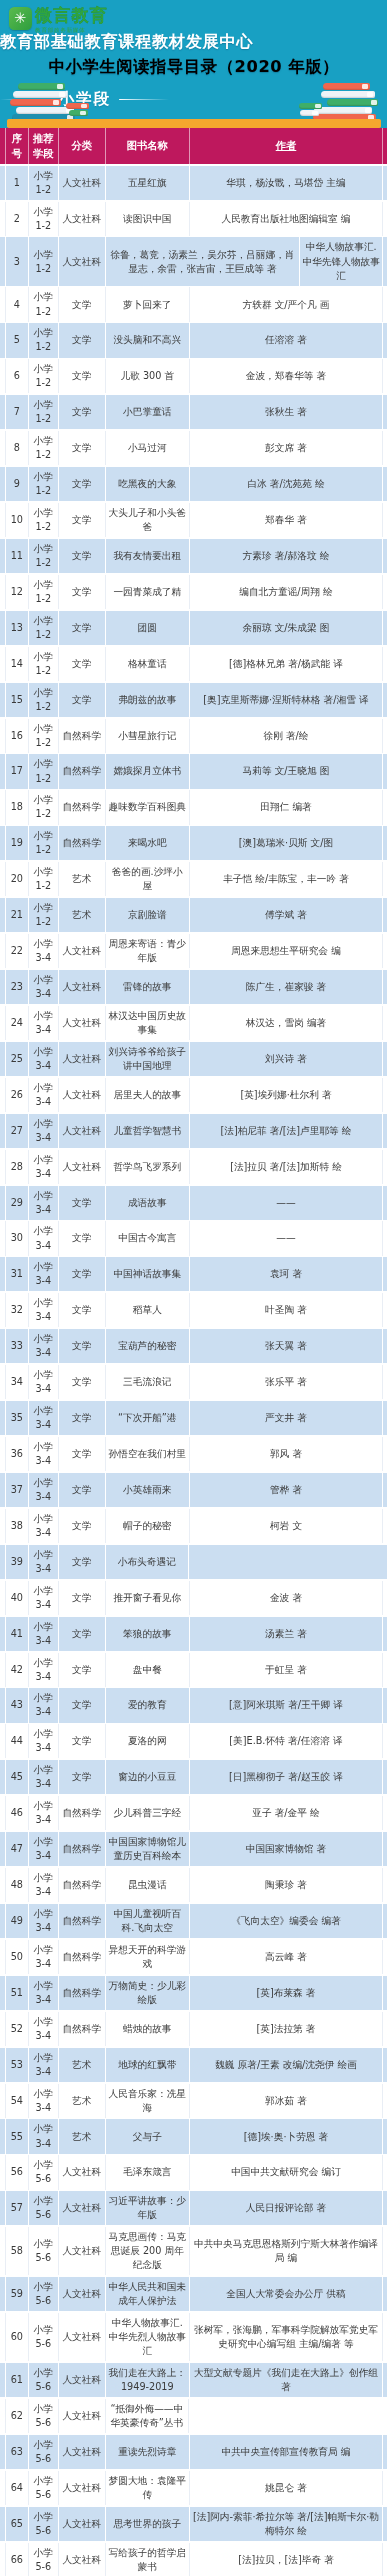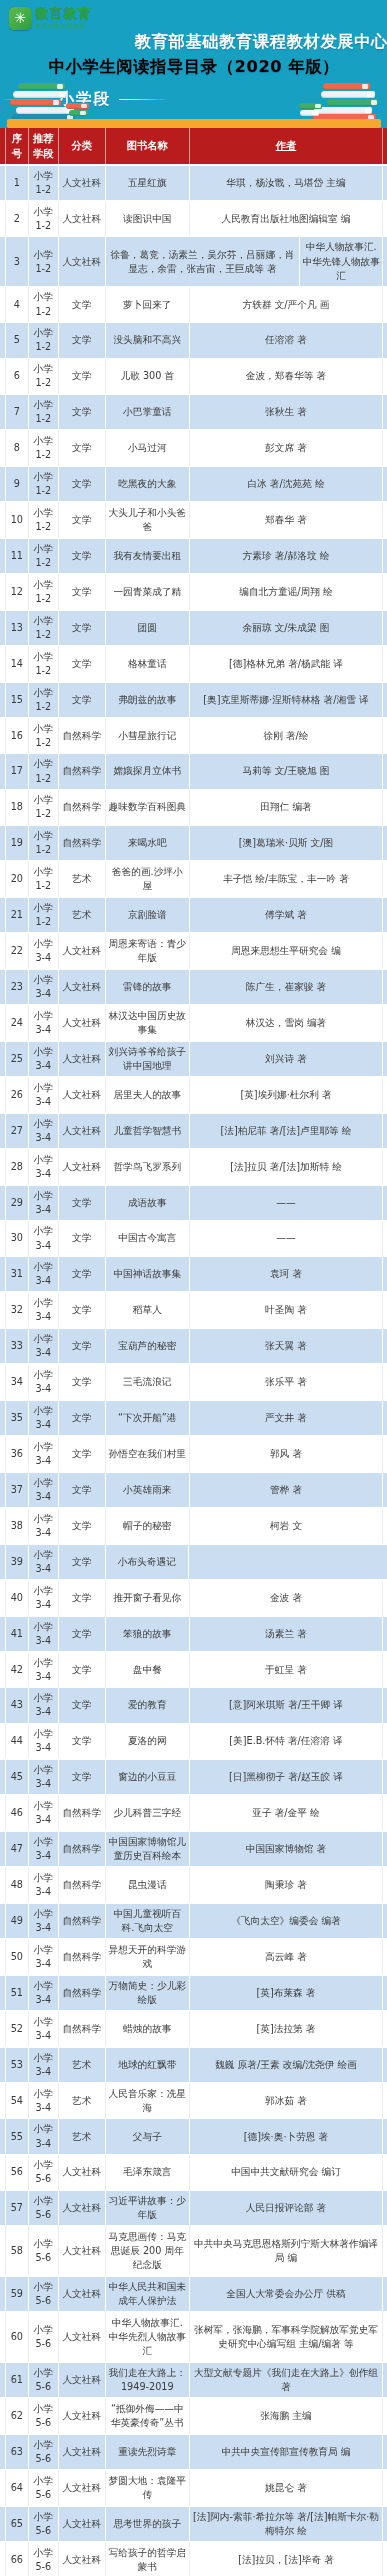--- a/index.html
+++ b/index.html
@@ -5,43 +5,43 @@
   html,body{margin:0;padding:0;background:#ffffff;}
   body{font-family:"DejaVu Sans","Liberation Sans",sans-serif;}
   .page{position:relative;width:388px;background:#ffffff;overflow:hidden;}
 
   
   .hero{position:relative;width:388px;height:128px;background:#18A0C3;}
   .logo{position:absolute;top:7.3px;left:8.5px;display:flex;align-items:flex-start;gap:3.6px;}
   .logo-icon{width:23px;height:23px;border-radius:5.4px;background:linear-gradient(135deg,#5bbb4e,#2e9e3e);
     color:#fff;font-size:14.5px;line-height:23px;text-align:center;box-shadow:0 0.6px 1.2px rgba(0,60,70,.3);}
   .logo-texts{display:flex;flex-direction:column;line-height:1.05;}
-  .logo-name{font-size:13px;font-weight:bold;color:#2fa440;text-shadow:0 0 0.6px #1d7a2c;letter-spacing:1.2px;}
+  .logo-name{font-size:17px;font-weight:bold;color:#2fa440;text-shadow:0 0 0.6px #1d7a2c;letter-spacing:1.2px;}
   .logo-sub{font-size:5.7px;color:#2fa440;margin-top:1.8px;letter-spacing:0.6px;}
-  .hero-title{position:absolute;left:0;right:0;top:31px;text-align:right;color:#fff;font-weight:bold;
+  .hero-title{position:absolute;left:0;right:0;top:31px;text-align:left;color:#fff;font-weight:bold;
     font-size:16.3px;letter-spacing:0.6px;text-shadow:0 1.2px 1.2px rgba(10,70,110,.35);}
   .hero-title2{top:56px;position:absolute;left:0;right:0;text-align:center;color:#000000;font-weight:bold;
     font-size:16.3px;letter-spacing:0.6px;text-shadow:0 1.2px 1.2px rgba(10,70,110,.35);}
   .badge-row{position:absolute;left:0;right:0;top:89px;display:flex;align-items:center;justify-content:flex-start;gap:8.5px;}
   .badge-line{height:1.8px;width:50px;border-radius:1.2px;}
   .badge-line.l{background:linear-gradient(to right,rgba(255,255,255,0),#ffffff);}
   .badge-line.r{background:linear-gradient(to left,rgba(255,255,255,0),#ffffff);}
   .badge-text{color:#fff;font-size:15.7px;font-weight:bold;letter-spacing:1.8px;text-shadow:0 1.2px 1.2px rgba(10,70,110,.3);}
   .shelf{position:absolute;left:7.3px;right:7.3px;bottom:0;height:9px;background:#F5A72E;border-radius:1.8px;}
   .stack{position:absolute;bottom:7.9px;width:79px;height:37px;}
   .stack.left{left:9.7px;}
   .stack.right{right:9.7px;}
   .book{position:absolute;height:7.3px;border-radius:3.6px 1.8px 1.8px 3.6px;box-shadow:inset 0 -1.2px 0 rgba(0,0,0,.12);}
   .book:after{content:"";position:absolute;right:1.8px;top:1.2px;bottom:1.2px;width:6px;border-radius:1.2px;background:rgba(255,255,255,.85);}
   .bk-green{background:#3FAE68;} .bk-red{background:#F0664E;} .bk-white{background:#eef3f7;} .bk-teal{background:#1f8fae;}
 
   
   .tbl{width:388px;}
   .thead,.trow{display:flex;align-items:stretch;}
-  .thead{background:#b91c1c;min-height:34px;margin-bottom:1.8px;padding:0 4.8px;}
+  .thead{background:#be185d;min-height:34px;margin-bottom:1.8px;padding:0 4.8px;}
   .thead .cell{color:#fff;font-weight:bold;font-size:10.3px;border-left:1.2px solid rgba(255,255,255,.55);}
   .thead .cell:last-child{border-right:1.2px solid rgba(255,255,255,.55);text-decoration:underline;}
   .trow{min-height:28px;margin-bottom:1.8px;padding:0 4.8px;}
   .trow.odd{background:#CBDEF1;}
   .trow.even{background:#ffffff;}
   .trow .cell{border-left:1.2px solid #ffffff;color:#3a3a3a;font-size:9.7px;}
   .trow.even .cell{border-left-color:#e9eef5;}
   .trow .cell:last-child{border-right:1.2px solid #ffffff;}
   .trow.even .cell:last-child{border-right-color:#e9eef5;}
   .cell{box-sizing:border-box;display:flex;align-items:center;justify-content:center;text-align:center;
@@ -593,21 +593,20 @@
           <div class="cell c-cat">人文社科</div>
           <div class="cell c-title">我们走在大路上：1949-2019</div>
           <div class="cell c-author">大型文献专题片《我们走在大路上》创作组 著</div>
         </div>
         <div class="trow even">
           <div class="cell c-num">62</div>
           <div class="cell c-grade">小学
 5-6</div>
           <div class="cell c-cat">人文社科</div>
           <div class="cell c-title">“抵御外侮——中华英豪传奇”丛书</div>
-          <div class="cell c-author">张海鹏 主编</div>
         </div>
         <div class="trow odd">
           <div class="cell c-num">63</div>
           <div class="cell c-grade">小学
 5-6</div>
           <div class="cell c-cat">人文社科</div>
           <div class="cell c-title">重读先烈诗章</div>
           <div class="cell c-author">中共中央宣传部宣传教育局 编</div>
         </div>
         <div class="trow even">

